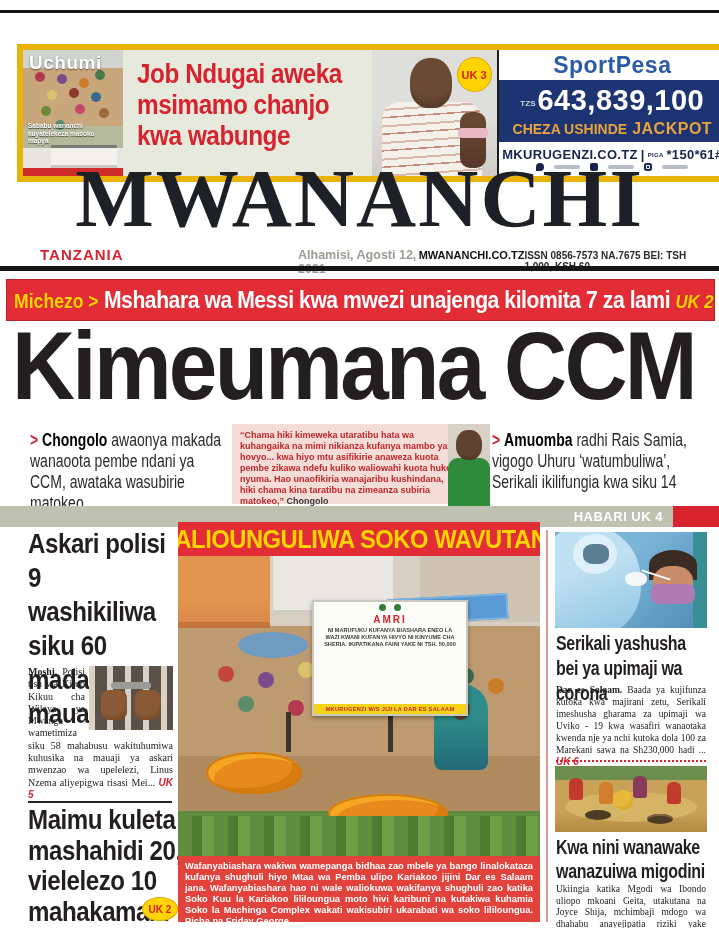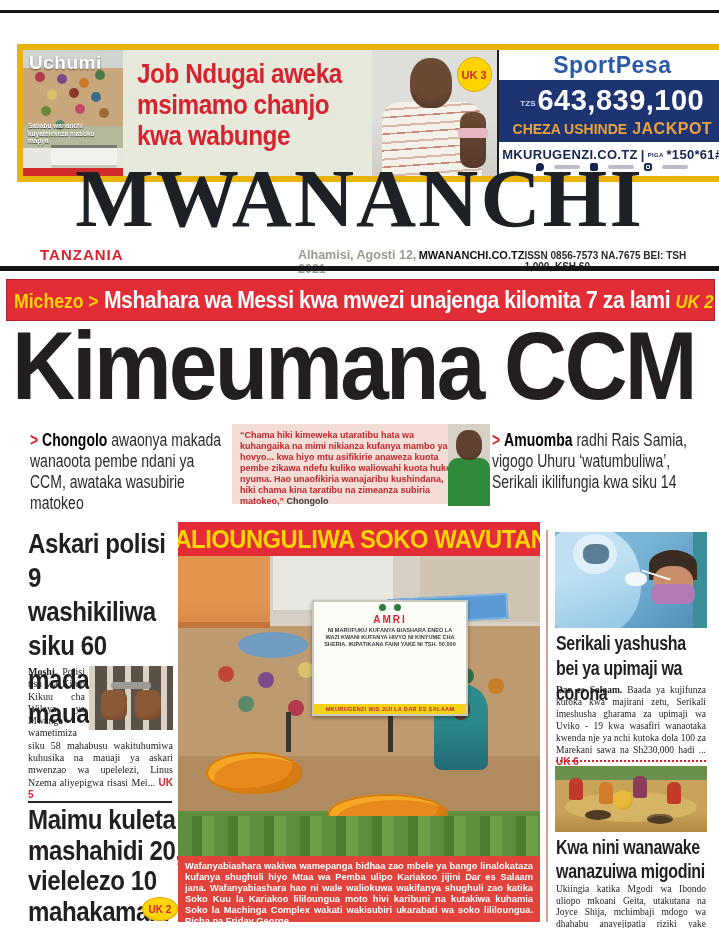--- a/index.html
+++ b/index.html
@@ -105,21 +105,21 @@
   .headline-lg{font-weight:800;color:#231f20;letter-spacing:-.5px;transform:scaleX(.86);}
   .police-headline{left:28px;top:527px;width:170px;font-size:28px;line-height:34px;}
   .bodytext{font-family:"Liberation Serif",serif;font-size:10px;line-height:12.3px;color:#222;text-align:justify;}
   .police-body{left:28px;top:666px;width:145px;}
   .jail{float:right;width:84px;height:64px;margin:0 0 2px 4px;position:relative;overflow:hidden;
      background:repeating-linear-gradient(90deg,#d9d2c4 0 6px,#5a5248 6px 18px),#5a5248;}
   .fist{position:absolute;top:24px;width:26px;height:30px;border-radius:8px;
      background:radial-gradient(circle at 40% 35%,#8a5a36 0 55%,#6a4026 100%);}
   .fist.l{left:12px;} .fist.r{left:46px;}
   .cuff{position:absolute;left:22px;top:16px;width:40px;height:7px;border-radius:4px;background:#9a9a96;}
-  .ref{color:#d6232e;font-weight:800;font-family:"Liberation Sans",sans-serif;font-size:10px;}
+  .ref{color:#d6232e;font-weight:800;font-family:"Liberation Sans",sans-serif;font-size:10px;font-style:italic;}
   .col-divider{left:28px;top:801px;width:144px;height:2px;background:#232323;}
   .maimu-headline{left:28px;top:805px;width:180px;font-size:28px;line-height:30.5px;}
   .badge-uk2{left:142px;top:897px;width:34px;height:22px;font-size:10px;z-index:5;}
 
   
   .market-banner{left:178px;top:522px;width:362px;height:34px;background:#e22c36;display:flex;align-items:center;justify-content:center;overflow:hidden;}
   .market-banner span{color:#ffd400;font-weight:800;font-size:25px;letter-spacing:-.5px;white-space:nowrap;transform:scaleX(.95);}
   .market-photo{left:178px;top:556px;width:362px;height:300px;overflow:hidden;
      background:linear-gradient(180deg,#d8cfc4 0 70px,#bd9a70 70px 200px,#b08b60 200px 255px,#5f8f3e 255px 300px);}
   .bldg-orange{position:absolute;left:0;top:0;width:92px;height:72px;
@@ -281,20 +281,24 @@
     <div class="ch-shirt"></div>
     <div class="ch-head"></div>
   </div>
 
   <div class="abs deck deck-right cond">
     <span class="arrow">&gt;</span>
     <b>Amuomba</b>
     <span>radhi Rais Samia, vigogo Uhuru ‘watumbuliwa’, Serikali ikilifungia kwa siku 14</span>
   </div>
 
+  <div class="abs habari-bar">
+    <span class="habari-label">HABARI UK 4</span>
+    <span class="habari-red"></span>
+  </div>
 
   <div class="abs headline-lg police-headline cond">Askari polisi 9 washikiliwa siku 60 madai ya mauaji</div>
   <div class="abs bodytext police-body">
     <span class="jail">
       <span class="fist l"></span>
       <span class="fist r"></span>
       <span class="cuff"></span>
     </span>
     <b>Moshi.</b>
     <span>Polisi tisa wa Kituo Kikuu cha Wilaya ya Mwanga wametimiza siku 58 mahabusu wakituhumiwa kuhusika na mauaji ya askari mwenzao wa upelelezi, Linus Nzema aliyepigwa risasi Mei...</span>

